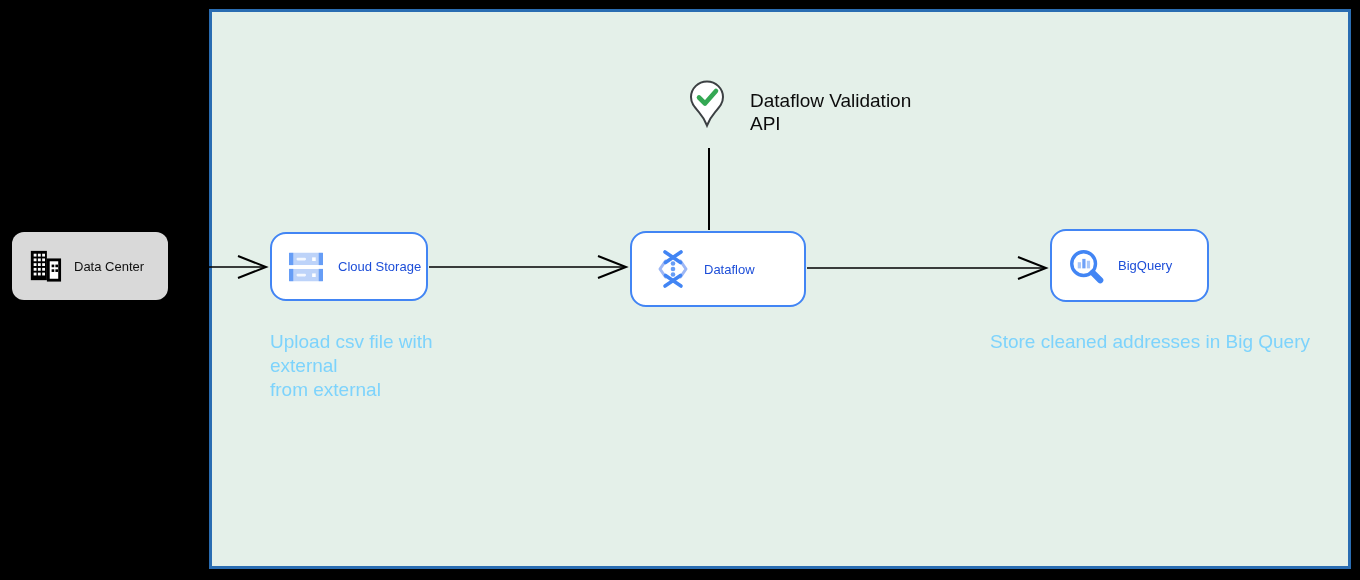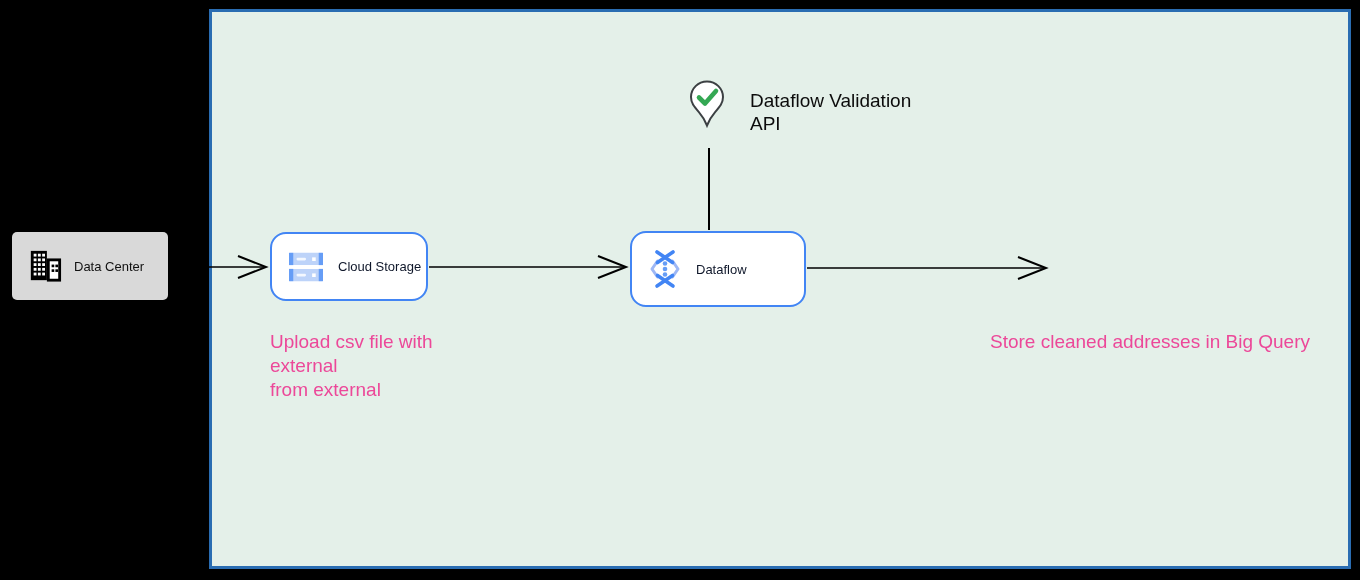--- a/index.html
+++ b/index.html
@@ -17,33 +17,33 @@
   .connector-layer{
     position:absolute;left:0;top:0;width:1360px;height:580px;z-index:1;
     pointer-events:none;
   }
   .gnode{
     position:absolute;display:flex;align-items:center;
     background:#ffffff;border:2.5px solid #4285f4;border-radius:16px;
     box-sizing:border-box;z-index:2;
   }
   .gnode .nicon{flex:0 0 auto;margin-left:15px;display:flex;align-items:center;}
-  .gnode .nlabel{margin-left:13px;font-size:13px;color:#0f172a;white-space:nowrap;}
+  .gnode .nlabel{margin-left:13px;font-size:13px;color:#1d4ed8;white-space:nowrap;}
   .node-datacenter{
     position:absolute;left:12px;top:232px;width:156px;height:68px;
-    background:#d9d9d9;border-radius:5px;display:flex;align-items:center;
+    background:#d9d9d9;border-radius:12px;display:flex;align-items:center;
     box-sizing:border-box;z-index:2;
   }
   .node-datacenter .nicon{margin-left:16px;display:flex;align-items:center;}
   .node-datacenter .nlabel{margin-left:12px;font-size:13px;color:#111;white-space:nowrap;}
   .node-cloudstorage{left:270px;top:232px;width:158px;height:69px;}
-  .node-dataflow{left:630px;top:231px;width:176px;height:76px;}
+  .node-dataflow{left:630px;top:231px;width:176px;height:76px;padding-left:8px;}
   .node-bigquery{left:1050px;top:229px;width:159px;height:73px;}
   .caption{
-    position:absolute;z-index:2;color:#ec4899;font-size:19px;line-height:24px;
+    position:absolute;z-index:2;color:#7dd3fc;font-size:19px;line-height:24px;
     white-space:nowrap;
   }
   .caption-upload{left:270px;top:330px;}
   .caption-process{left:570px;top:330px;}
   .caption-store{left:990px;top:330px;}
   .pin-wrap{position:absolute;left:688px;top:80px;width:38px;height:53px;z-index:2;}
   .api-label{
     position:absolute;left:750px;top:89px;z-index:2;color:#0c0c0c;
     font-size:19px;line-height:23px;white-space:nowrap;
   }
@@ -138,20 +138,32 @@
         <g fill="#669df6">
           <circle cx="18" cy="14.5" r="2.3"></circle>
           <circle cx="18" cy="20" r="2.3"></circle>
           <circle cx="18" cy="25.5" r="2.3"></circle>
         </g>
       </svg>
     </span>
     <span class="nlabel">Dataflow</span>
   </div>
 
+  <div class="gnode node-bigquery">
+    <span class="nicon">
+      <svg width="38" height="38" viewBox="0 0 40 40">
+        <circle cx="17.5" cy="17.5" r="12.5" fill="#ffffff" stroke="#4285f4" stroke-width="3.6"></circle>
+        <line x1="27" y1="27" x2="35" y2="35" stroke="#4285f4" stroke-width="6.5" stroke-linecap="round"></line>
+        <rect x="11.3" y="16" width="3.4" height="6.5" fill="#a9c7fa"></rect>
+        <rect x="16.1" y="12.5" width="3.4" height="10" fill="#6fa1f7"></rect>
+        <rect x="20.9" y="14.5" width="3.4" height="8" fill="#a9c7fa"></rect>
+      </svg>
+    </span>
+    <span class="nlabel">BigQuery</span>
+  </div>
 
   <div class="pin-wrap">
     <svg width="38" height="53" viewBox="0 0 38 53">
       <path d="M19 1.5 C10 1.5 3 8.6 3 17 C3 23.2 6.2 26.8 10.7 31.8 C13.7 35.2 16.6 39.6 19 45.5 C21.4 39.6 24.3 35.2 27.3 31.8 C31.8 26.8 35 23.2 35 17 C35 8.6 28 1.5 19 1.5 Z" fill="#ffffff" stroke="#3c4043" stroke-width="2"></path>
       <path d="M11 17.5 L17 23.5 L28 11" fill="none" stroke="#34a853" stroke-width="4.6" stroke-linecap="round" stroke-linejoin="round"></path>
     </svg>
   </div>
   <div class="api-label">
     <div>Dataflow Validation</div>
     <div>API</div>

